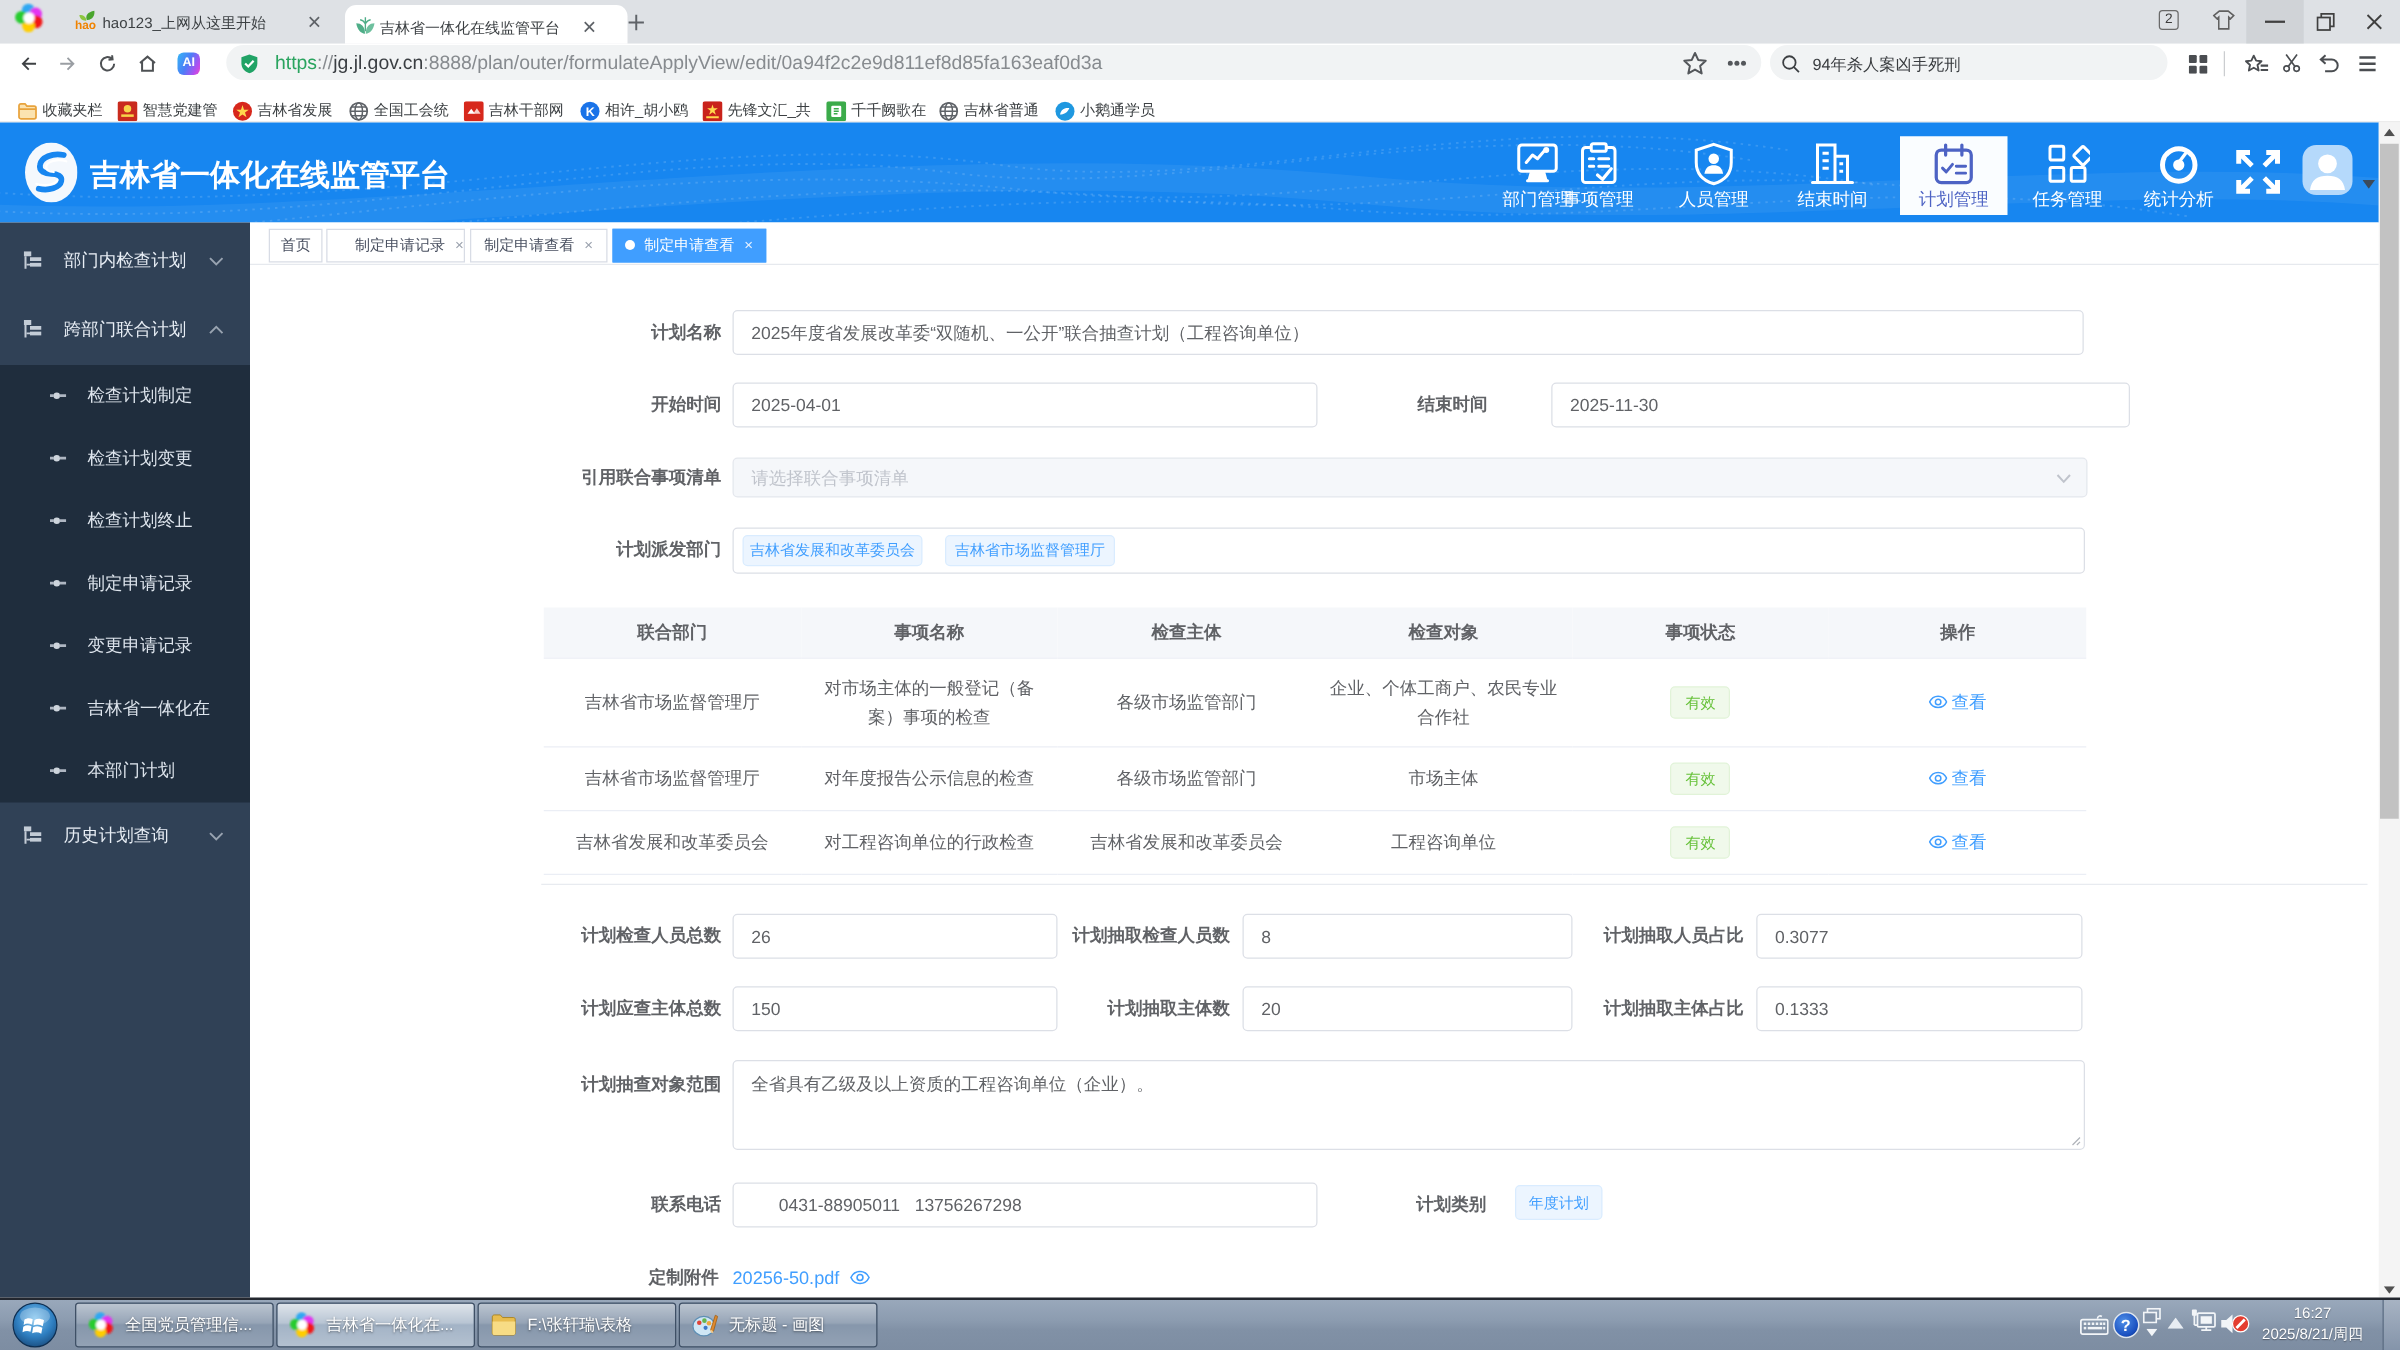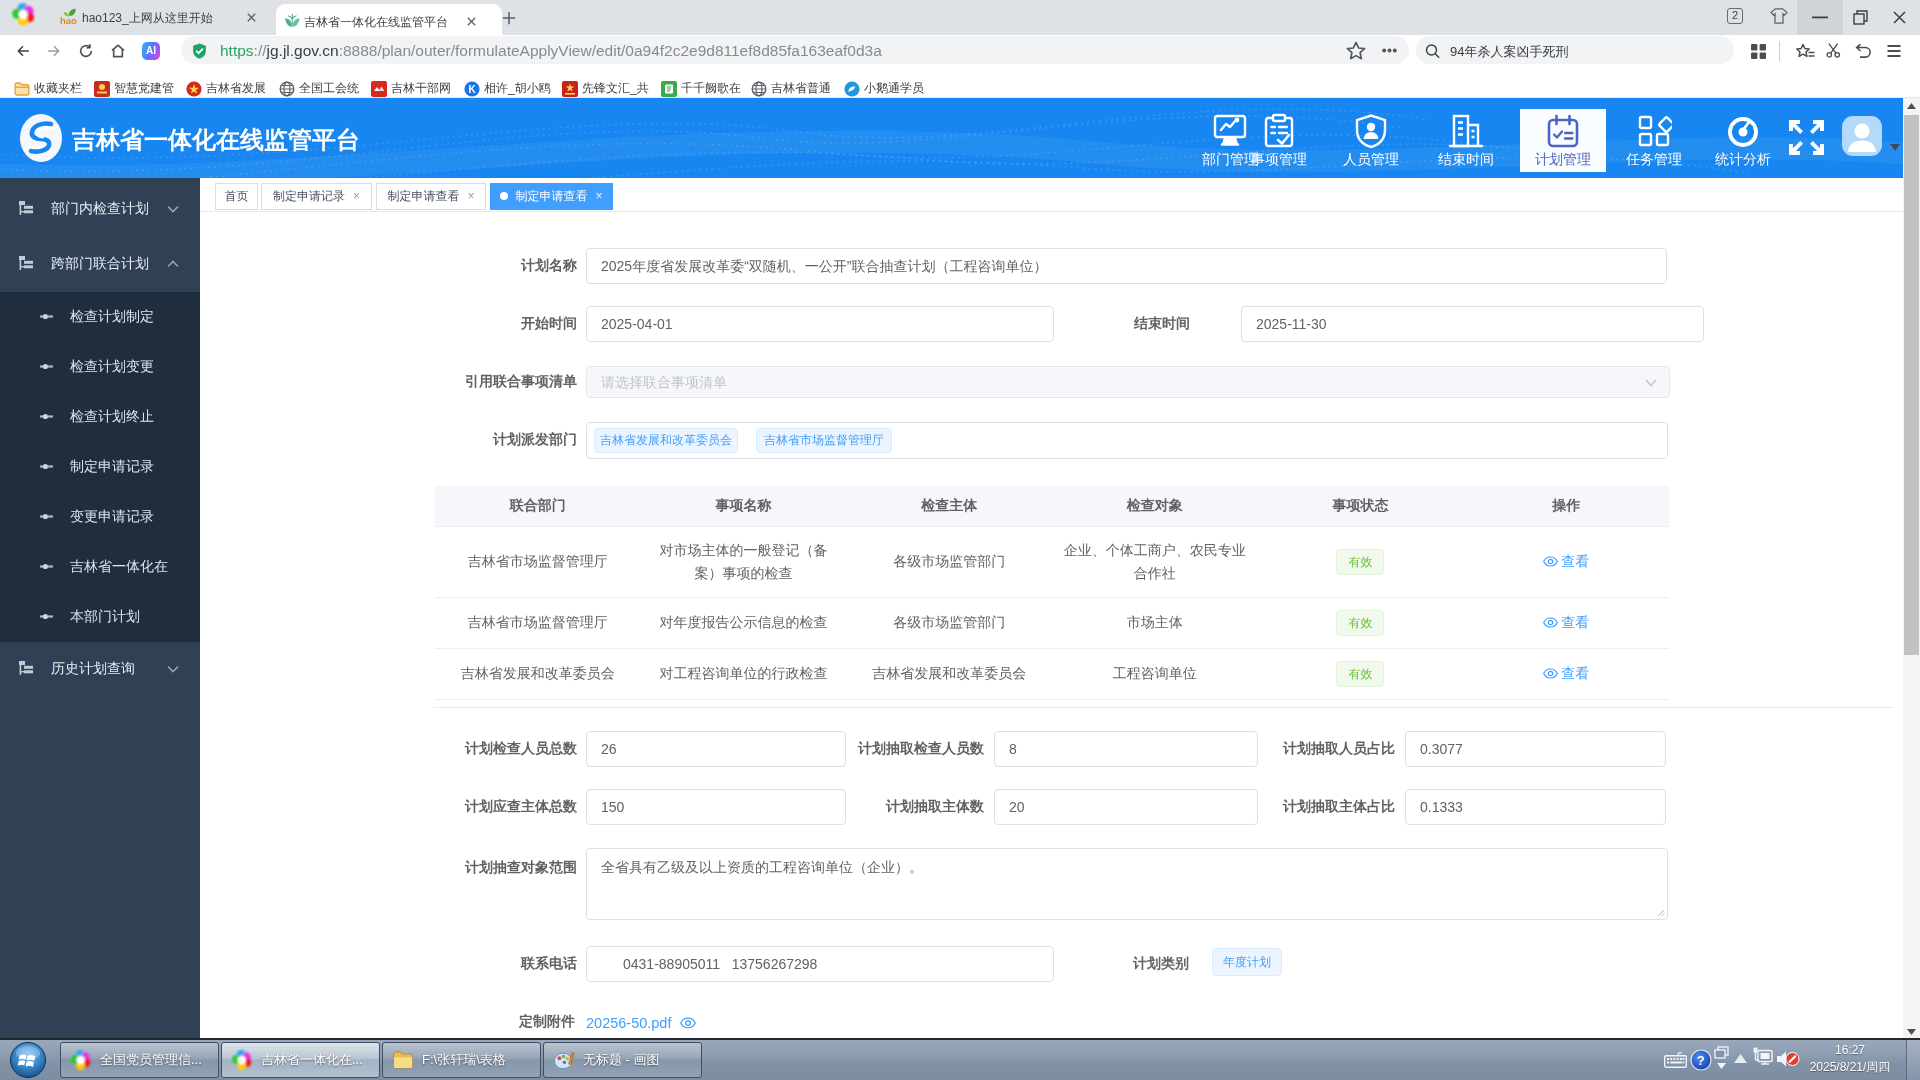--- a/index.html
+++ b/index.html
@@ -446,21 +446,21 @@
       <span class="t">历史计划查询</span>
       <svg class="abs" style="left:167px;top:23px" width="12" height="8" viewBox="0 0 12 8">
           <path d="M1 1.5 L6 6.5 L11 1.5" fill="none" stroke="#98a3b0" stroke-width="1.6"></path>
         </svg>
     </div>
   </div>
 
   <div id="main">
 
     <div class="vtab" style="left:15px;width:43px;">首页</div>
-    <div class="vtab" style="left:61px;width:111px;">制定申请记录<span class="x">×</span></div>
+    <div class="vtab" style="left:61px;width:111px;text-align:right;">制定申请记录<span class="x">×</span></div>
     <div class="vtab" style="left:176px;width:110px;">制定申请查看<span class="x">×</span></div>
     <div class="vtab act" style="left:290px;width:123px;"><span style="display:inline-block;width:8px;height:8px;border-radius:50%;background:#fff;margin-right:7px;"></span>制定申请查看<span class="x" style="color:#e8f2ff;">×</span></div>
     <div class="abs" style="left:0;top:33px;width:1703px;height:1px;background:#e6e9ee;"></div>
 
     <div class="lbl" style="left:217px;width:160px;top:88px;">计划名称</div>
     <div class="inp" style="left:386px;top:70px;width:1081px;">2025年度省发展改革委“双随机、一公开”联合抽查计划（工程咨询单位）</div>
 
     <div class="lbl" style="left:217px;width:160px;top:146px;">开始时间</div>
     <div class="inp" style="left:386px;top:128px;width:468px;">2025-04-01</div>
     <div class="lbl" style="left:830px;width:160px;top:146px;">结束时间</div>

